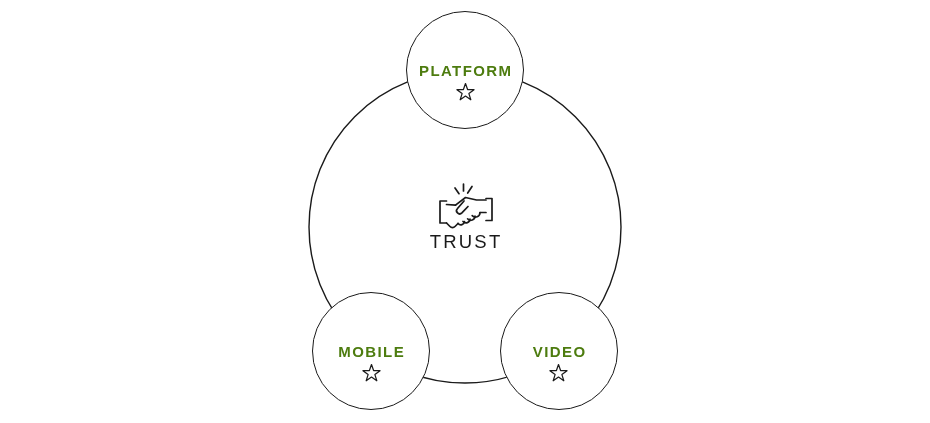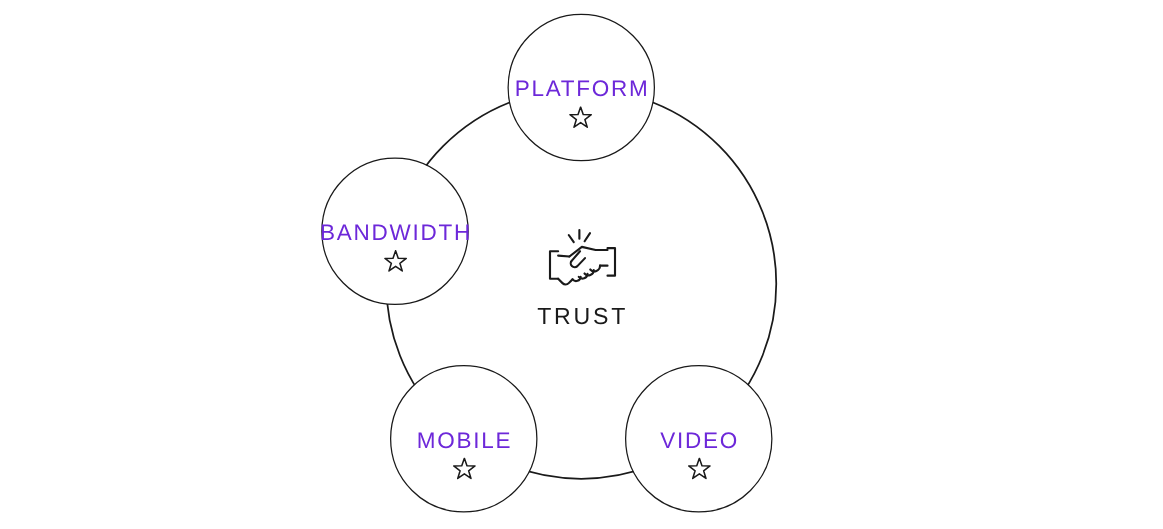--- a/index.html
+++ b/index.html
@@ -37,27 +37,27 @@
     justify-content: center;
   }
   .node-inner {
     display: flex;
     flex-direction: column;
     align-items: center;
     gap: 5px;
     transform: translateY(12px);
   }
   .node-label {
-    font-size: 18px;
-    font-weight: 400;
+    font-size: 15px;
+    font-weight: 700;
     letter-spacing: 1.4px;
     text-indent: 1.4px;
     line-height: 1;
     white-space: nowrap;
-    color: #6d28d9;
+    color: #4d7c0f;
   }
   .star-svg {
     width: 19px;
     height: 18px;
     display: block;
   }
   .star-svg polygon {
     fill: #ffffff;
     stroke: #1a1a1a;
     stroke-width: 1.3;
@@ -85,21 +85,20 @@
     display: block;
   }
   .handshake-svg path {
     fill: none;
     stroke: #1a1a1a;
     stroke-width: 1.7;
     stroke-linecap: round;
     stroke-linejoin: round;
   }
   .trust-label {
-    margin-top: 11px;
     font-size: 18.5px;
     font-weight: 500;
     letter-spacing: 2.2px;
     text-indent: 2.2px;
     line-height: 1;
     color: #1a1a1a;
   }
 </style>
 </head>
 <body>
@@ -131,28 +130,20 @@
 
   <div class="node node-video">
     <div class="node-inner">
       <span class="node-label">VIDEO</span>
       <svg class="star-svg" viewBox="0 0 20 19">
         <polygon points="10,0.6 12.2,6.9 19,7.1 13.6,11.2 15.6,17.7 10,13.8 4.4,17.7 6.4,11.2 1,7.1 7.8,6.9"></polygon>
       </svg>
     </div>
   </div>
 
-  <div class="node node-bandwidth">
-    <div class="node-inner">
-      <span class="node-label">BANDWIDTH</span>
-      <svg class="star-svg" viewBox="0 0 20 19">
-        <polygon points="10,0.6 12.2,6.9 19,7.1 13.6,11.2 15.6,17.7 10,13.8 4.4,17.7 6.4,11.2 1,7.1 7.8,6.9"></polygon>
-      </svg>
-    </div>
-  </div>
 
   <div class="center-group">
     <svg class="handshake-svg" viewBox="0 0 70 52">
 
       <path d="M33.5 3 V10"></path>
       <path d="M25 7 L29 12.7"></path>
       <path d="M42 5.5 L37.7 12"></path>
 
       <path d="M16.5 20 H10 V42 H16.5"></path>
 

